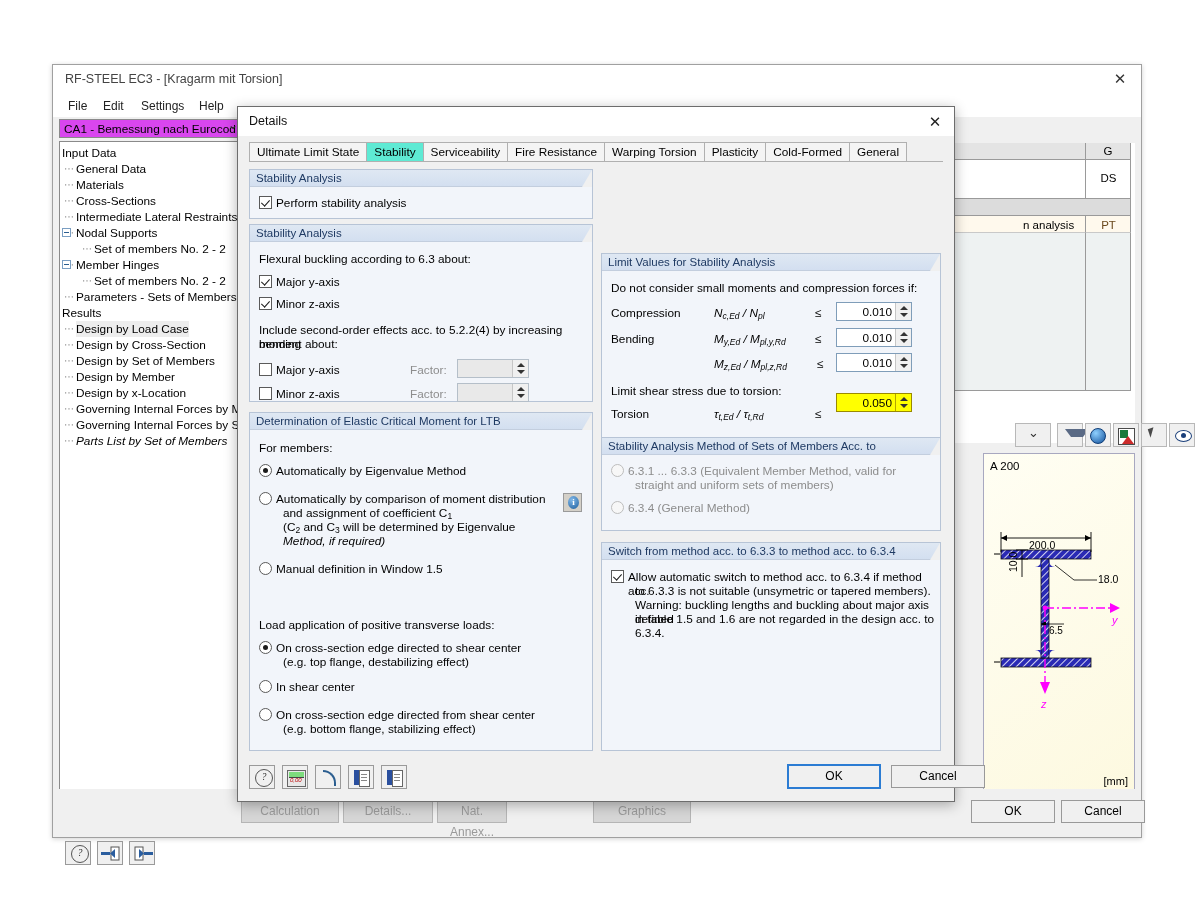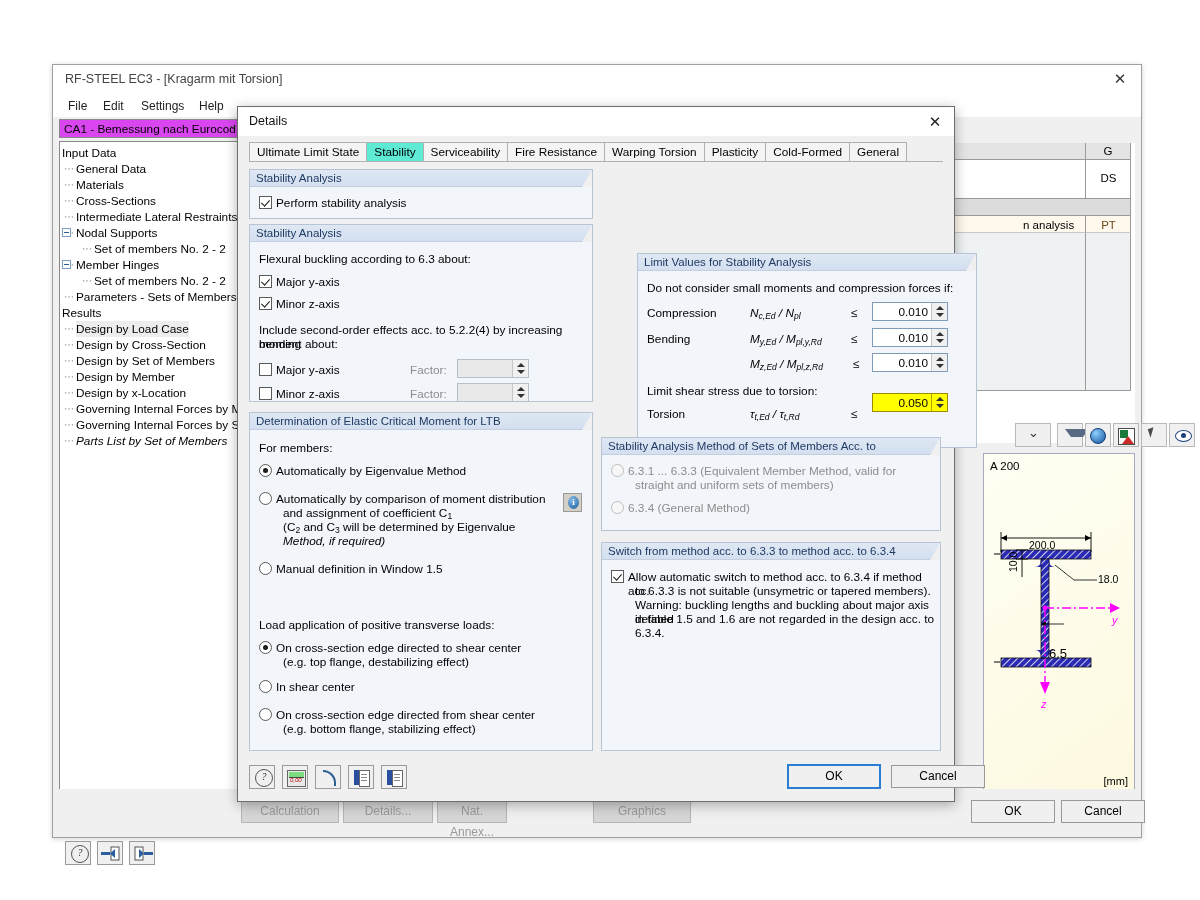--- a/index.html
+++ b/index.html
@@ -461,21 +461,21 @@
         <polygon points="136,136 126,131 126,141" fill="#ff00ff"></polygon>
         <circle cx="61" cy="136" r="2.4" fill="#ff00ff"></circle>
 
         <line x1="61" y1="136" x2="61" y2="212" stroke="#ff00ff" stroke-width="1.4" stroke-dasharray="9,3,2,3"></line>
         <polygon points="61,222 56,210 66,210" fill="#ff00ff"></polygon>
       </svg>
 
       <div class="txt" style="left:45px; top:84px; font-size:10.5px;">200.0</div>
       <div class="txt" style="left:22px; top:118px; font-size:10.5px; transform: rotate(-90deg); transform-origin: left top;">10.0</div>
       <div class="txt" style="left:114px; top:118px; font-size:10.5px;">18.0</div>
-      <div class="txt" style="left:65px; top:193px; font-size:13px;">6.5</div>
+      <div class="txt" style="left:65px; top:170px; font-size:10px;">6.5</div>
       <div class="txt magenta" style="left:128px; top:159px; font-size:11px; font-style:italic;">y</div>
       <div class="txt magenta" style="left:57px; top:243px; font-size:11px; font-style:italic;">z</div>
       <div class="txt" style="right:6px; bottom:6px; font-size:11px;">[mm]</div>
     </div>
 
     <div class="toolbtn flat" style="left:898px; top:741px;">
       <svg width="18" height="16" viewBox="0 0 18 16" style="position:absolute;left:4px;top:4px;">
         <ellipse cx="9" cy="9" rx="5" ry="6" fill="#fff" stroke="#777"></ellipse>
         <path d="M5 5 L9 2" stroke="#777" fill="none"></path>
       </svg>
@@ -599,21 +599,21 @@
 
       <div class="rb" style="left:9px; top:267px;"></div>
       <div class="txt" style="left:26px; top:267px;">In shear center</div>
 
       <div class="rb" style="left:9px; top:295px;"></div>
       <div class="txt" style="left:26px; top:295px;">On cross-section edge directed from shear center</div>
       <div class="txt" style="left:33px; top:309px;">(e.g. bottom flange, stabilizing effect)</div>
     </div>
 
 
-    <div class="gbox" style="left:363px; top:146px; width:340px; height:195px;margin-left:36px;">
+    <div class="gbox" style="left:363px; top:146px; width:340px; height:195px;">
       <div class="ghdr">Limit Values for Stability Analysis</div>
       <div class="txt" style="left:9px; top:27px;">Do not consider small moments and compression forces if:</div>
 
       <div class="txt" style="left:9px; top:52px;">Compression</div>
       <div class="txt ital" style="left:112px; top:52px;">
         <span>N</span><sub>c,Ed</sub><span> / N</span><sub>pl</sub>
       </div>
       <div class="txt" style="left:213px; top:52px;">≤</div>
       <div class="spin" style="left:234px; top:48px; width:76px;">
         <span class="val">0.010</span>

